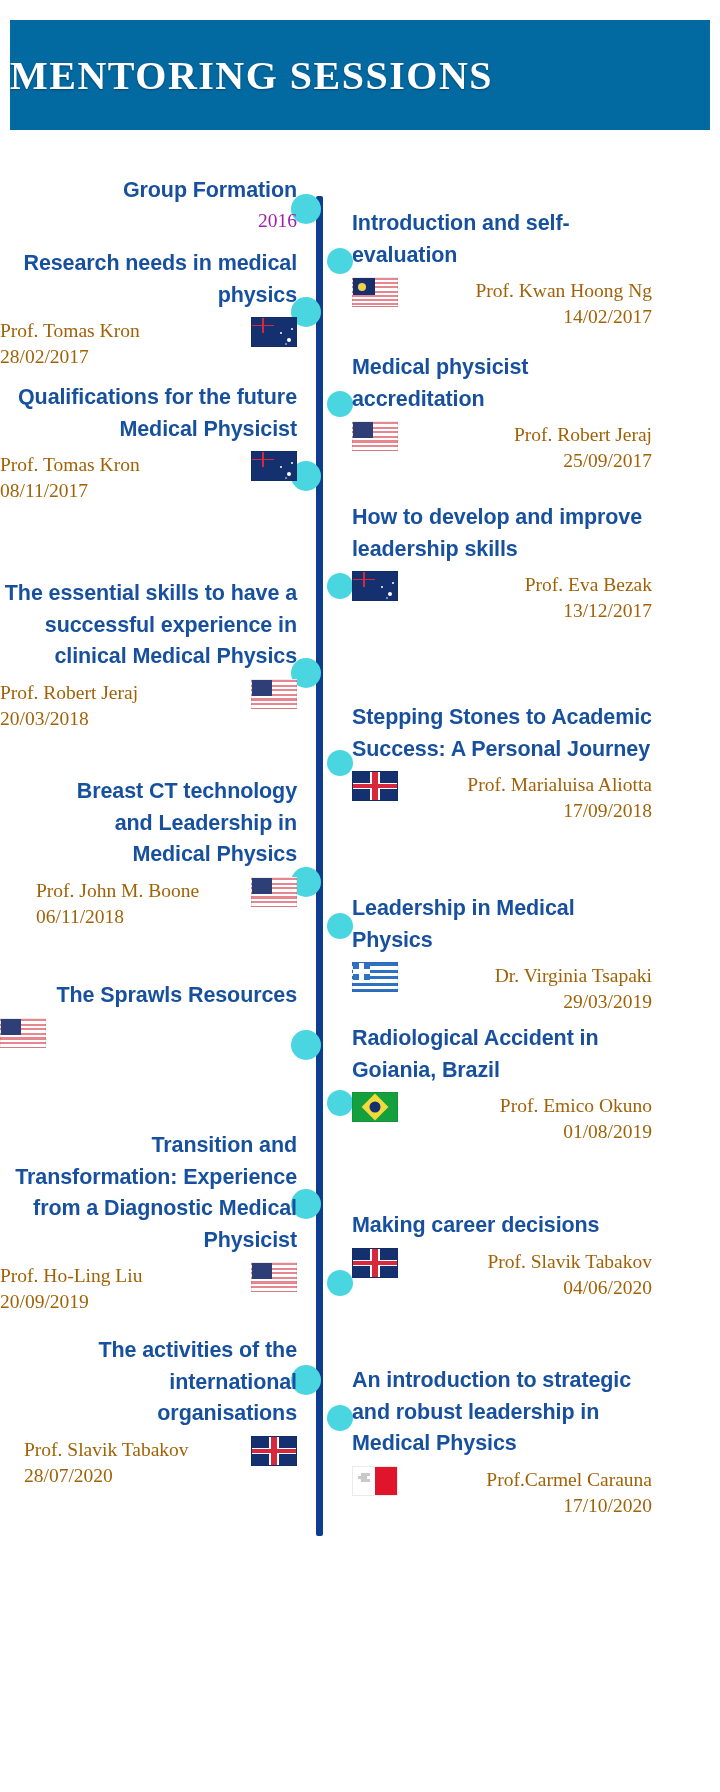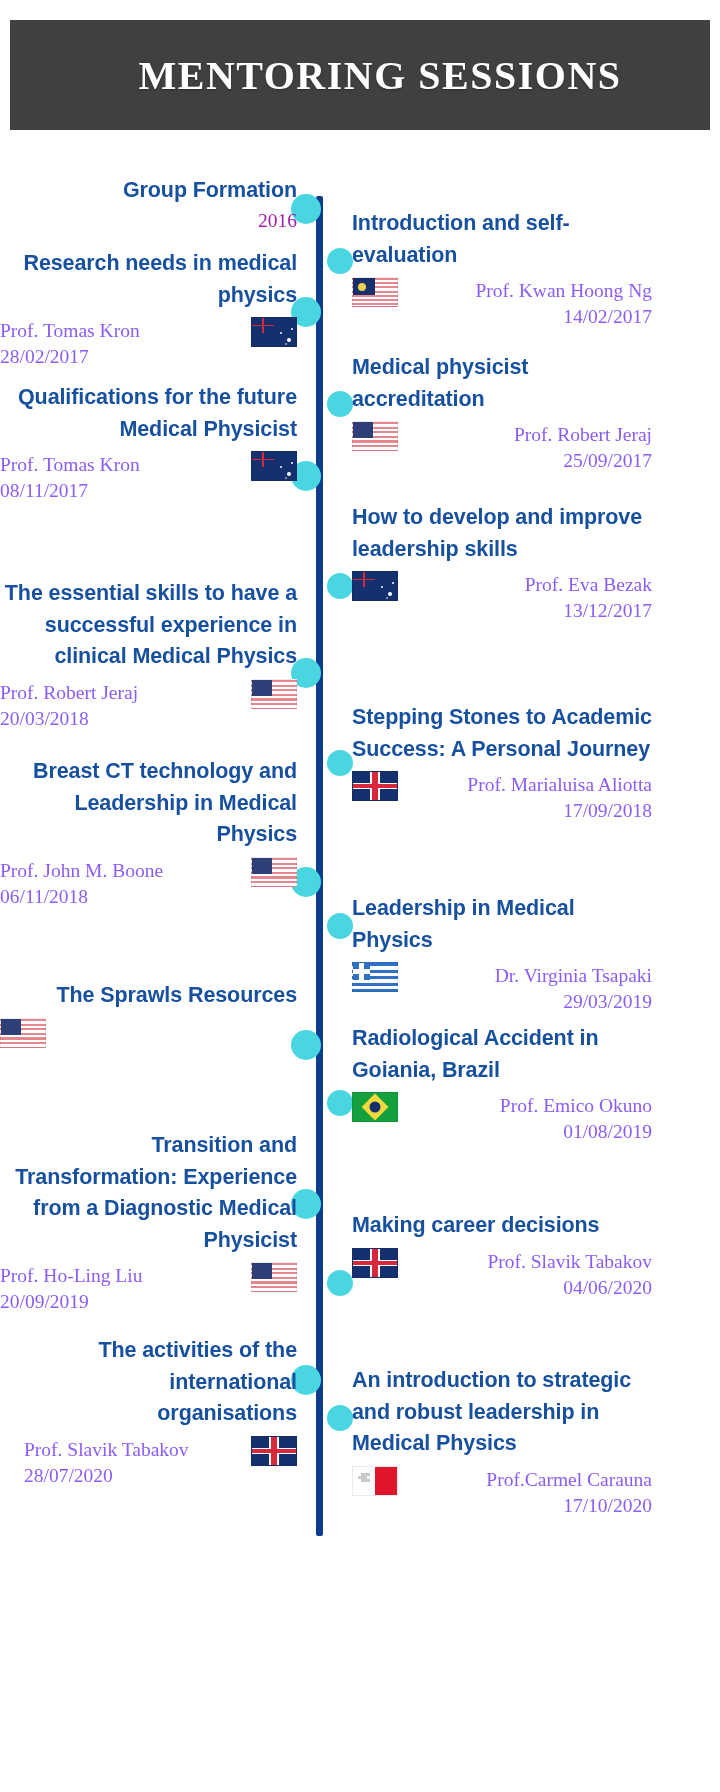--- a/index.html
+++ b/index.html
@@ -9,22 +9,22 @@
     font-family:"Liberation Sans", sans-serif;
     position:relative;
     overflow:hidden;
   }
 
   
   #banner {
     position:absolute;
     left:10px; top:20px;
     width:700px; height:110px;
-    background:#404040;
-    display:flex; align-items:center; justify-content:center;padding-left:40px;
+    background:#0369a1;
+    display:flex; align-items:center; 
   }
   #banner-title {
     font-family:"Liberation Serif", serif;
     color:#ffffff;
     font-size:40px;
     font-weight:700;
     letter-spacing:1.5px;
     text-shadow:0 1px 2px rgba(0,0,0,.35);
   }
 
@@ -53,21 +53,21 @@
 
   .title {
     color:#17509e;
     font-size:21.5px;
     font-weight:700;
     line-height:1.47;
     letter-spacing:-0.1px;
   }
   .meta {
     font-family:"Liberation Serif", serif;
-    color:#8b5cf6;
+    color:#a16207;
     font-size:19.5px;
     line-height:1.33;
     margin-top:3px;
   }
   .meta .name { display:block; white-space:nowrap; }
   .meta .date { display:block; }
   .year {
     font-family:"Liberation Serif", serif;
     color:#a21caf;
     font-size:19.5px;
@@ -228,21 +228,21 @@
   <div class="title">The essential skills to have a successful experience in clinical Medical Physics</div>
   <div class="metarow l">
     <div class="meta txt">
       <span class="name">Prof. Robert Jeraj</span>
       <span class="date">20/03/2018</span>
     </div>
     <div class="flag us"></div>
   </div>
 </div>
 
-<div class="entry left" style="top:756px;">
+<div class="entry left" style="top:776px;padding-left:36px;">
   <div class="title">Breast CT technology and Leadership in Medical Physics</div>
   <div class="metarow l">
     <div class="meta txt">
       <span class="name">Prof. John M. Boone</span>
       <span class="date">06/11/2018</span>
     </div>
     <div class="flag us"></div>
   </div>
 </div>
 

